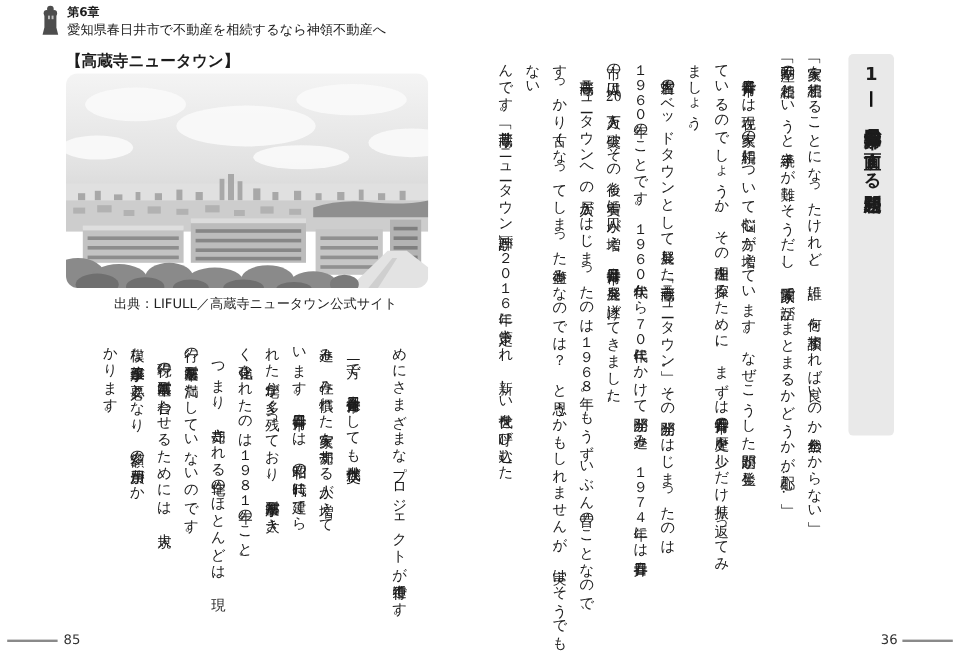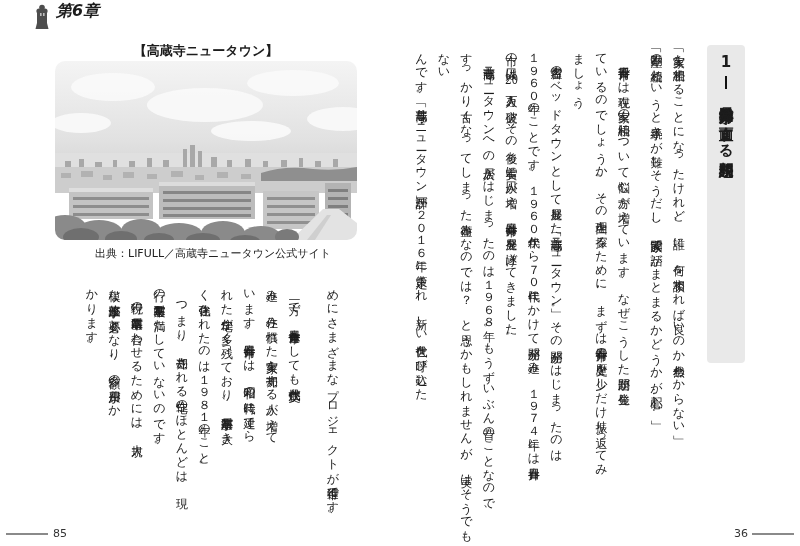--- a/index.html
+++ b/index.html
@@ -1,26 +1,26 @@
 <!DOCTYPE html>
 <html lang="ja"><head>
 <meta charset="utf-8">
 <style>
   html,body{margin:0;padding:0;background:#fff;}
   #page{position:relative;width:800px;height:546px;background:#ffffff;overflow:hidden;
         font-family:"DejaVu Serif","Liberation Serif",serif;color:#1c1c1c;}
 
   
   .runhead{position:absolute;left:56px;top:4px;font-family:"DejaVu Sans","Liberation Sans",sans-serif;}
-  .runhead .chap{font-size:16px;font-weight:bold;line-height:14px;font-style:italic;}
+  .runhead .chap{font-size:10px;font-weight:bold;line-height:14px;}
   .runhead .chap-title{font-size:11px;line-height:14px;}
   .head-icon{position:absolute;left:32px;top:3px;width:20px;height:28px;}
 
   
-  .photo-caption{position:absolute;left:55px;top:42px;width:302px;text-align:center;
+  .photo-caption{position:absolute;left:55px;top:42px;width:302px;text-align:left;
                  font-family:"DejaVu Sans","Liberation Sans",sans-serif;font-size:13px;font-weight:bold;}
   .photo-frame{position:absolute;left:55px;top:61px;width:302px;height:179px;border-radius:10px;overflow:hidden;}
   .photo-source{position:absolute;left:55px;top:246px;font-family:"DejaVu Sans","Liberation Sans",sans-serif;font-size:11px;color:#222;margin-left:40px;}
 
   
   .vblock{position:absolute;writing-mode:vertical-rl;text-orientation:mixed;}
   .vblock .col{line-height:22.5px;font-size:12px;letter-spacing:0.4px;}
   .pgap-sm{margin-right:10px;}
   .pgap-lg{margin-right:16px;}
   .tcy{text-combine-upright:all;}
@@ -59,20 +59,21 @@
       <rect x="5" y="7" width="10" height="14" rx="1.5"></rect>
       <path d="M3.5 26 L16.5 26 L15 20 L5 20 Z"></path>
     </g>
     <g fill="#bdbdbd">
       <rect x="8" y="10" width="1.6" height="3"></rect>
       <rect x="11" y="10" width="1.6" height="3"></rect>
     </g>
   </svg>
   <div class="runhead">
     <div class="chap">第6章</div>
+    <div class="chap-title">愛知県春日井市で不動産を相続するなら神領不動産へ</div>
   </div>
 
   <div class="photo-caption">【高蔵寺ニュータウン】</div>
 
   <div class="photo-frame">
     <svg width="302" height="179" viewBox="0 0 302 179">
       <defs>
         <linearGradient id="sky" x1="0" y1="0" x2="0" y2="1">
           <stop offset="0" stop-color="#f4f4f4"></stop>
           <stop offset="0.7" stop-color="#e2e2e2"></stop>

